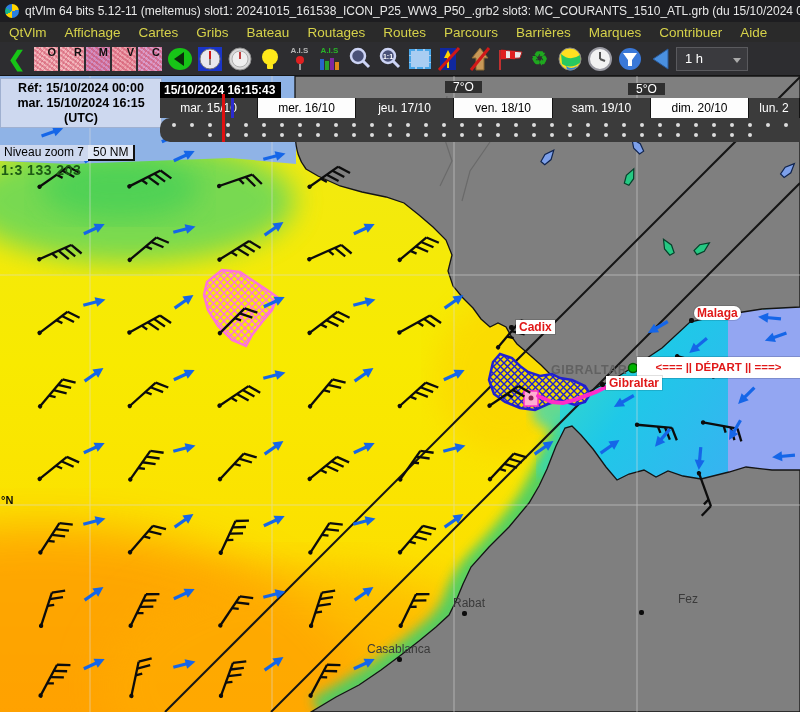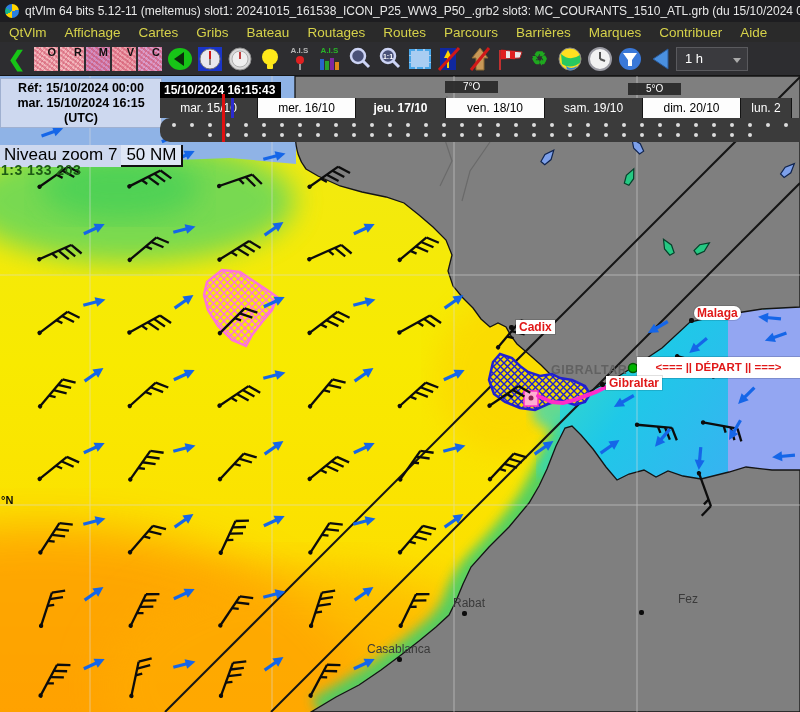--- a/index.html
+++ b/index.html
@@ -42,25 +42,25 @@
     padding:1px 6px 2px 4px;white-space:nowrap;}
   .dayrow{left:160px;top:22px;width:640px;height:20px;display:flex;}
   .daycell{height:20px;font-size:12px;display:flex;align-items:center;justify-content:center;
     border-right:1px solid #141414;box-sizing:border-box;white-space:nowrap;overflow:hidden;}
   .daycell.dark{background:#3b3b3b;color:#fff;}
   .daycell.light{background:#fdfdfd;color:#000;}
   .dotsbar{left:160px;top:42px;width:640px;height:24px;background:#3b3b3b;border-radius:10px 0 0 10px;}
   .dot{position:absolute;width:4px;height:4px;border-radius:50%;background:#dcdcdc;}
   .cursor-red{left:222px;top:18px;width:3px;height:48px;background:#e01010;z-index:4;}
   .cursor-blue{left:231px;top:22px;width:3px;height:20px;background:#2b2bd0;z-index:4;}
-  .zoomchip{left:0;top:69px;display:flex;font-size:17px;color:#000;}
+  .zoomchip{left:0;top:69px;display:flex;font-size:12px;color:#000;}
   .zoomchip .z1{background:#cdd8ef;padding:0 4px;}
   .zoomchip .z2{background:#dfe7f6;padding:0 5px;border-bottom:2px solid #111;border-right:2px solid #111;}
   .ratio{left:1px;top:86px;font-size:14px;font-weight:bold;color:#1c5a14;letter-spacing:.5px;}
-  .lonchip{background:rgba(40,40,40,.92);color:#fff;font-size:10px;padding:0 18px;line-height:12px;}
+  .lonchip{background:rgba(40,40,40,.92);color:#fff;font-size:12px;padding:0 8px;line-height:12px;}
   .latlab{color:#0c0c0c;font-size:11px;font-weight:bold;}
   .citychip{background:#fff;color:#e01818;font-weight:bold;font-size:12px;line-height:14px;padding:0 3px;
     box-shadow:0 0 0 1px rgba(0,0,0,.12);white-space:nowrap;}
   .mapdot{width:5px;height:5px;border-radius:2px;background:#0c0c0c;}
   .town{color:#3a3a3a;font-size:12px;white-space:nowrap;}
   .chartname{color:rgba(96,96,96,.95);font-size:12.5px;font-weight:bold;letter-spacing:.5px;}
   .banner{left:637px;top:281px;width:163px;height:21px;background:#fff;color:#e01818;font-weight:bold;
     font-size:11.5px;line-height:21px;text-align:center;white-space:nowrap;box-shadow:0 0 0 1px rgba(0,0,0,.15);}
 </style>
 </head>
@@ -866,21 +866,21 @@
 
   <div class="ovl refbox">
     <div>Réf: 15/10/2024 00:00</div>
     <div>mar. 15/10/2024 16:15</div>
     <div>(UTC)</div>
   </div>
   <div class="ovl tl-header">15/10/2024 16:15:43</div>
   <div class="ovl dayrow" id="dayrow">
       <div class="daycell dark" style="width: 98px;">mar. 15/10</div>
       <div class="daycell light" style="width: 98px;">mer. 16/10</div>
-      <div class="daycell dark" style="width: 90px; font-weight: bold;">jeu. 17/10</div>
+      <div class="daycell dark" style="width: 98px;">jeu. 17/10</div>
       <div class="daycell light" style="width: 99px;">ven. 18/10</div>
       <div class="daycell dark" style="width: 98px;">sam. 19/10</div>
       <div class="daycell light" style="width: 98px;">dim. 20/10</div>
       <div class="daycell dark" style="width: 51px;">lun. 2</div>
     </div>
   <div class="ovl dotsbar" id="dotsbar">
       <span class="dot" style="left: 12px; top: 5px;"></span>
       <span class="dot" style="left: 30px; top: 5px;"></span>
       <span class="dot" style="left: 48px; top: 5px;"></span>
       <span class="dot" style="left: 66px; top: 5px;"></span>

